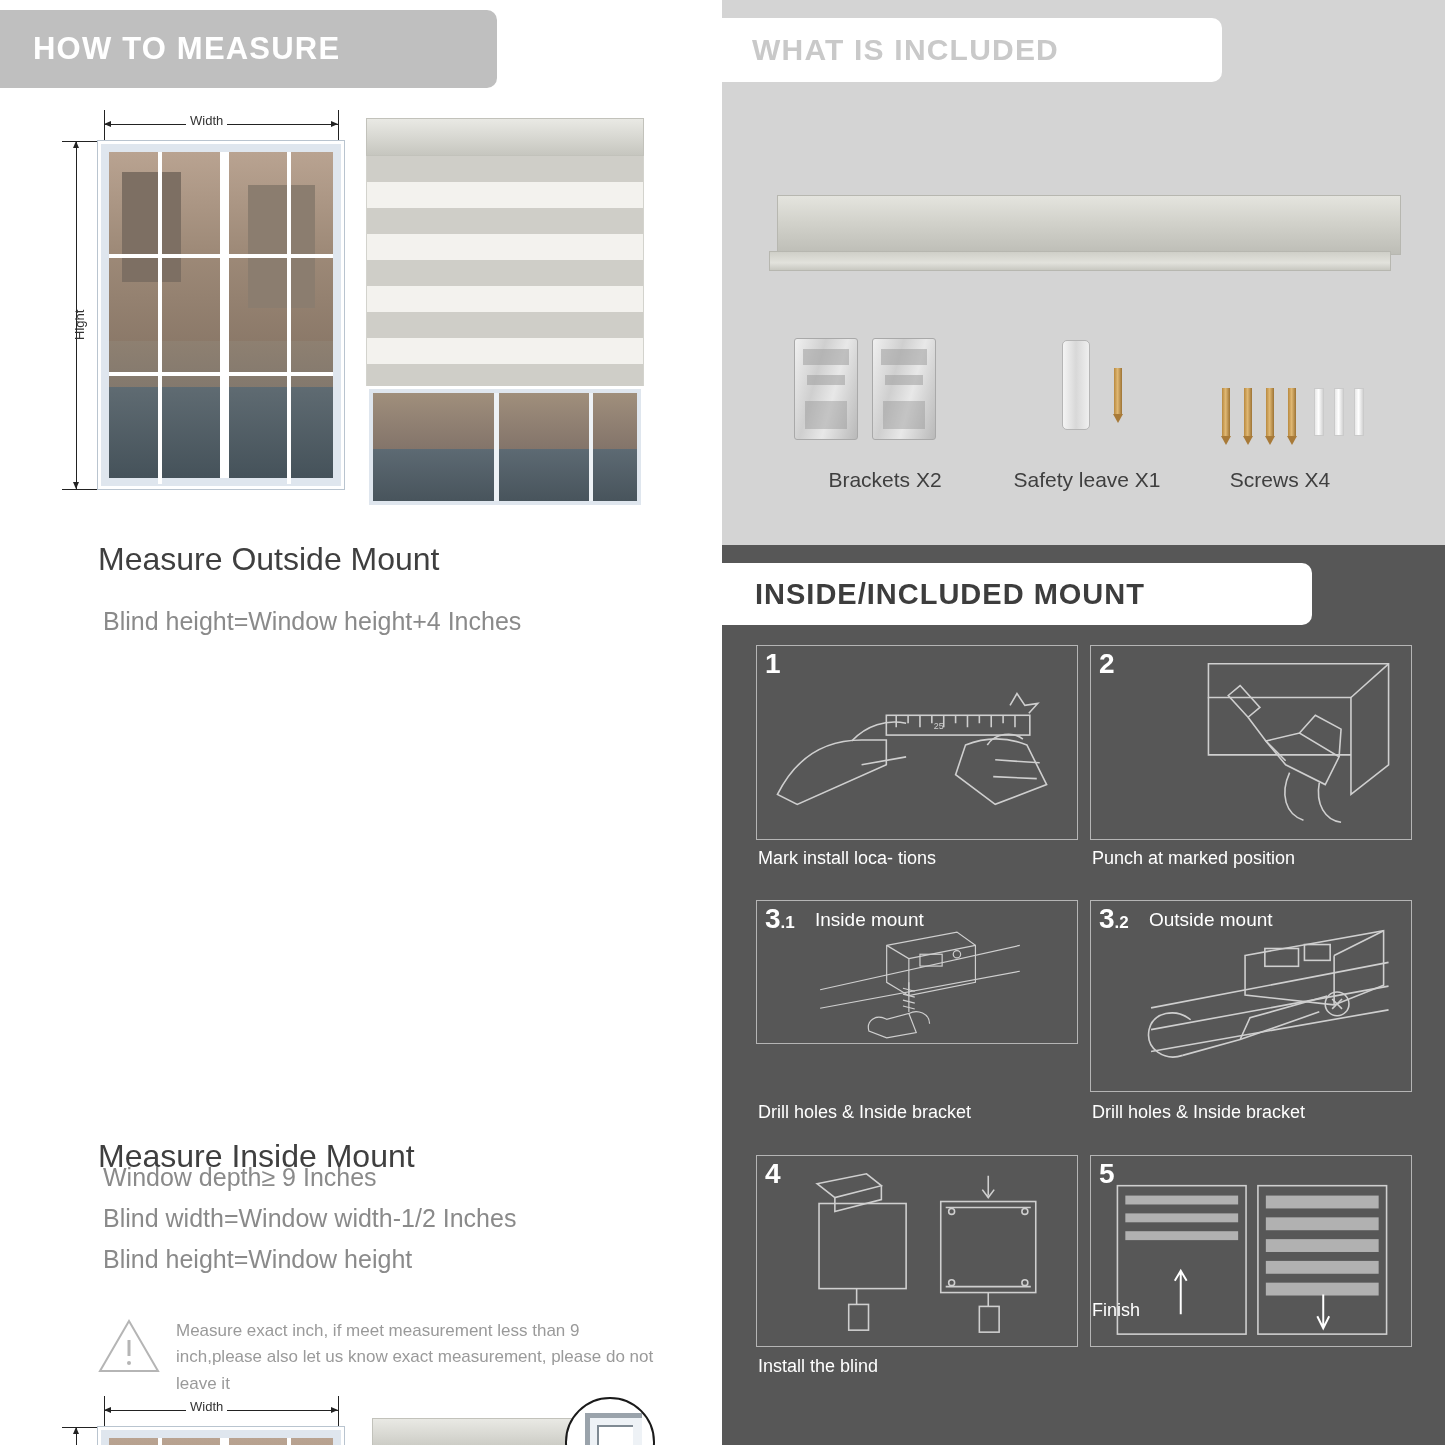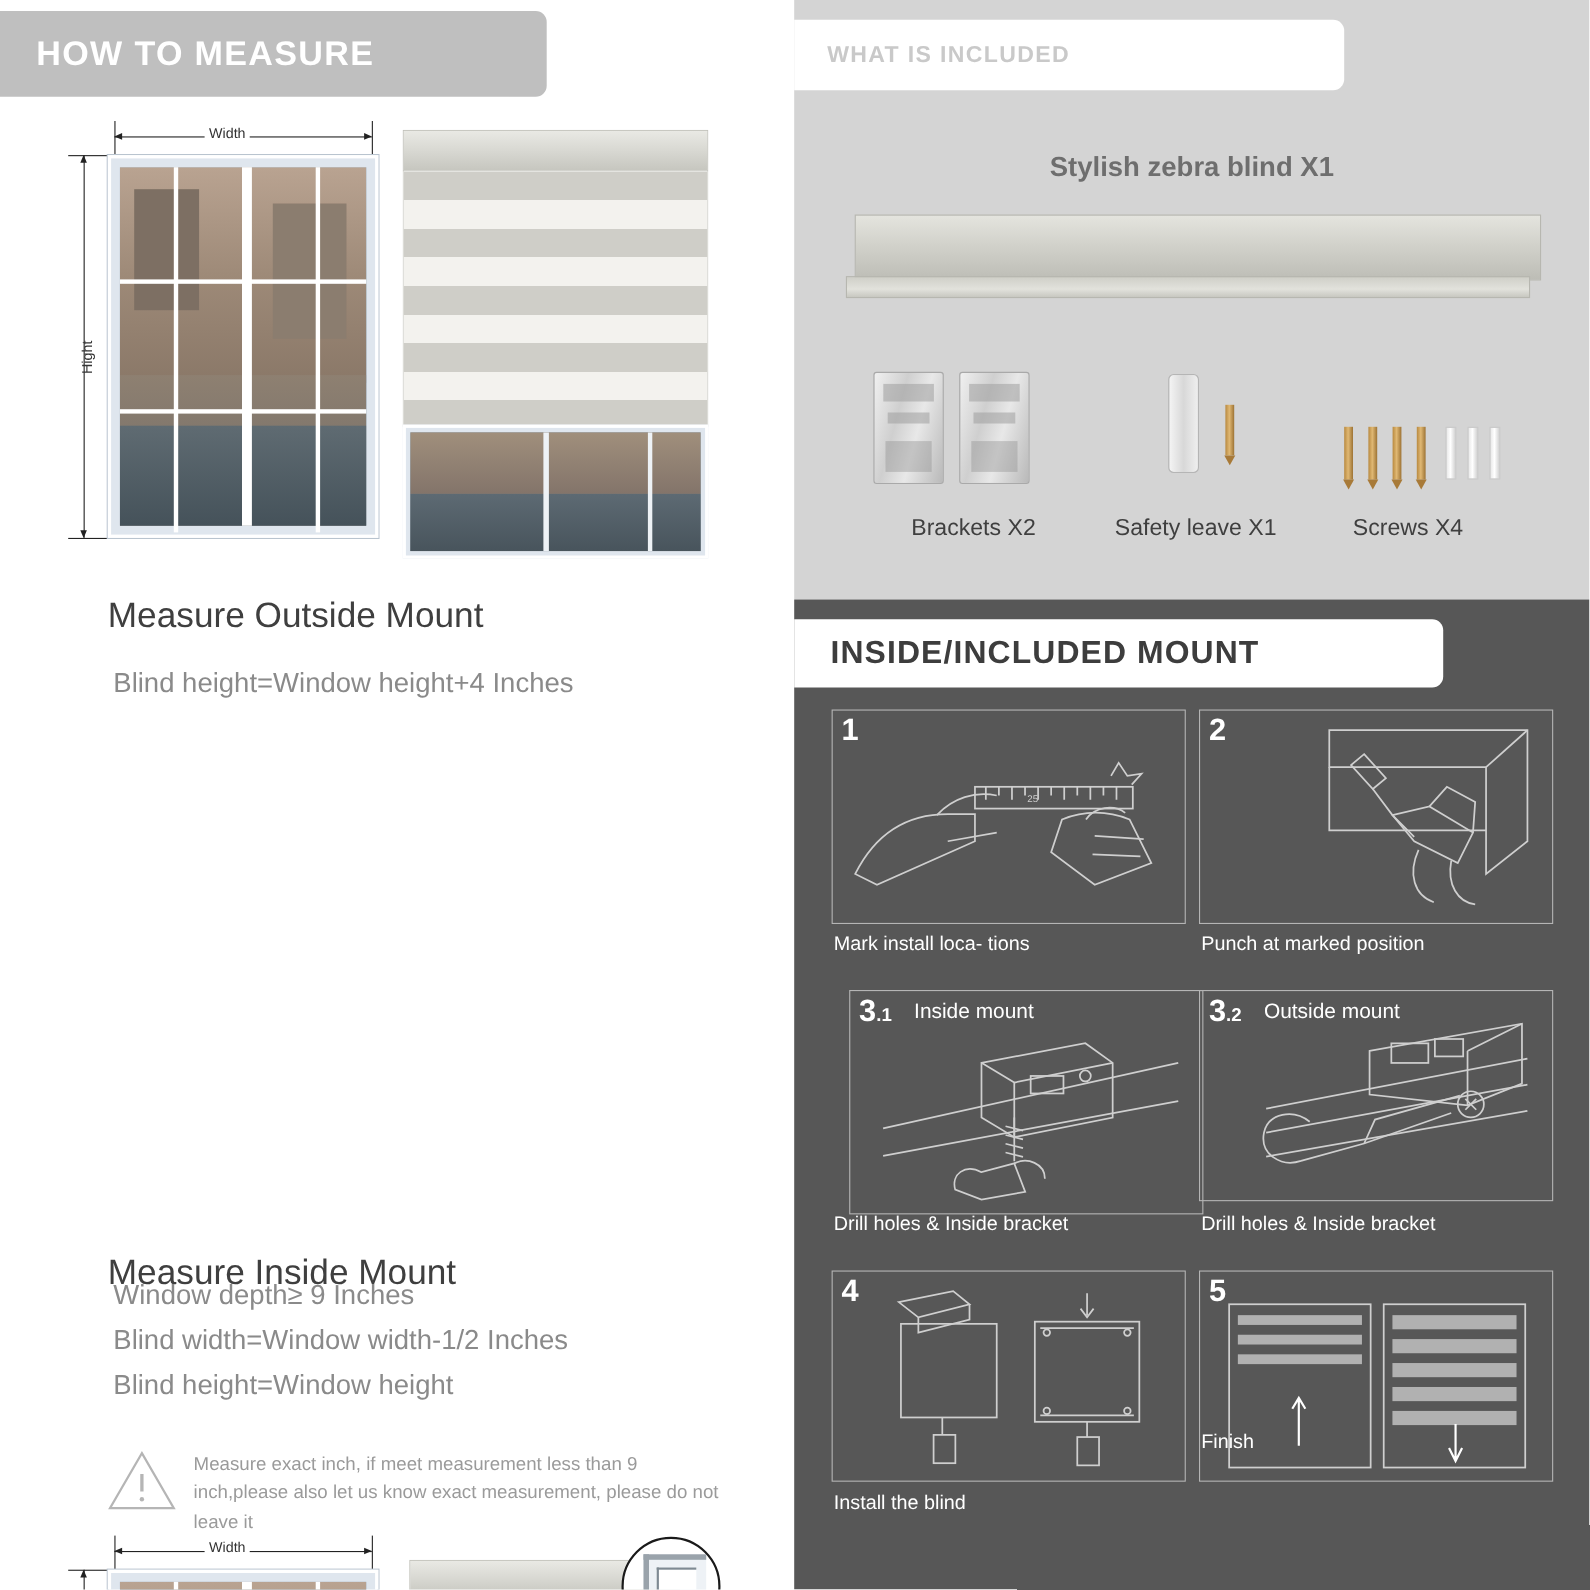--- a/index.html
+++ b/index.html
@@ -242,21 +242,21 @@
     left: 722px; top: 18px;
     width: 500px; height: 64px;
     background: #ffffff;
     border-radius: 0 10px 10px 0;
     display: flex;
     align-items: center;
     padding-left: 30px;
     box-sizing: border-box;
   }
   .hdr-right .t {
-    font-size: 21px;
+    font-size: 30px;
     font-weight: bold;
     color: #c9c9c9;
     letter-spacing: 1.2px;
   }
   .incl-title {
     position: absolute;
     left: 0; top: 138px;
     width: 100%;
     text-align: center;
     font-size: 25px;
@@ -489,21 +489,20 @@
       <div class="note-text">Measure exact inch, if meet measurement less than 9 inch,please also let us know exact measurement, please do not leave it</div>
     </div>
   </div>
 
   <div class="right-top"></div>
   <div class="hdr-right">
     <span class="t">WHAT IS INCLUDED</span>
   </div>
 
   <div class="right-top" style="background:transparent;">
-    <div class="incl-title">Stylish zebra blind X1</div>
 
     <div class="headrail">
       <div class="top"></div>
       <div class="bot"></div>
     </div>
 
     <div class="bracket" style="left:72px;top:338px;">
       <div class="slot" style="left:8px;top:10px;width:46px;height:16px;"></div>
       <div class="slot" style="left:12px;top:36px;width:38px;height:10px;"></div>
       <div class="slot" style="left:10px;top:62px;width:42px;height:28px;background:#8e8e8e;opacity:.4;"></div>
@@ -565,21 +564,21 @@
         <path d="M158,72 L176,96 L196,116"></path>
         <path d="M176,96 L210,88 L250,112 L236,140 L196,120 Z"></path>
         <path d="M210,88 L226,70 L252,84 L250,112"></path>
         <path d="M200,128 C190,150 196,170 214,176"></path>
         <path d="M230,138 C226,160 236,176 252,178"></path>
       </g>
     </svg>
   </div>
   <div class="step-cap" style="left:1092px;top:848px;">Punch at  marked position</div>
 
-  <div class="step-box" style="left:772px;top:900px;width:322px;height:204px;">
+  <div class="step-box" style="left:756px;top:900px;width:322px;height:144px;">
     <span class="step-num"><span>3</span><small>.1</small></span>
     <span class="step-sub">Inside mount</span>
     <svg class="sketch" viewBox="0 0 322 192">
       <g fill="none" stroke="#cfcfcf" stroke-width="1.6">
         <path d="M30,120 L300,60"></path>
         <path d="M30,145 L300,95"></path>
         <path d="M120,60 L215,42 L240,60 L240,110 L150,128 L120,110 Z"></path>
         <path d="M120,60 L150,78 L150,128"></path>
         <path d="M150,78 L240,60"></path>
         <rect x="165" y="72" width="30" height="16"></rect>

